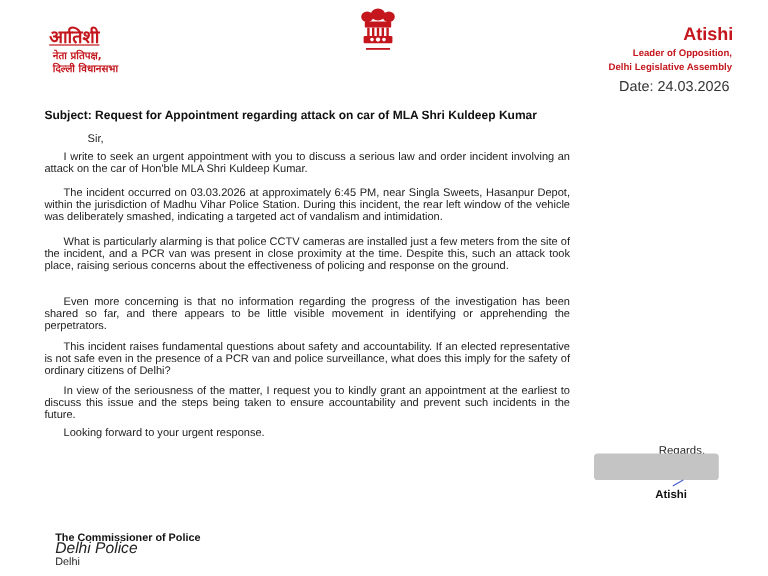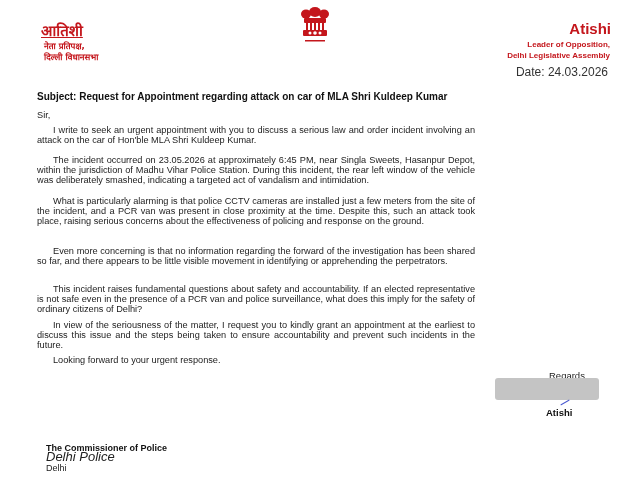--- a/index.html
+++ b/index.html
@@ -53,26 +53,26 @@
       </g>
     </svg>
   </div>
 
   <div class="abs eng-name">Atishi</div>
   <div class="abs eng-sub" style="top:40px;">Leader of Opposition,</div>
   <div class="abs eng-sub" style="top:51px;">Delhi Legislative Assembly</div>
   <div class="abs date">Date: 24.03.2026</div>
 
   <div class="abs subject">Subject: Request for Appointment regarding attack on car of MLA Shri Kuldeep Kumar</div>
-  <div class="abs body-text" style="top:110px;">Sir,</div>
+  <div class="abs body-text" style="top:110px;margin-left:36px;">Sir,</div>
 
   <div class="para" style="top:126px;">I write to seek an urgent appointment with you to discuss a serious law and order incident involving an attack on the car of Hon'ble MLA Shri Kuldeep Kumar.</div>
-  <div class="para" style="top:156px;">The incident occurred on 23.05.2026 at approximately 6:45 PM, near Singla Sweets, Hasanpur Depot, within the jurisdiction of Madhu Vihar Police Station. During this incident, the rear left window of the vehicle was deliberately smashed, indicating a targeted act of vandalism and intimidation.</div>
+  <div class="para" style="top:156px;">The incident occurred on 03.03.2026 at approximately 6:45 PM, near Singla Sweets, Hasanpur Depot, within the jurisdiction of Madhu Vihar Police Station. During this incident, the rear left window of the vehicle was deliberately smashed, indicating a targeted act of vandalism and intimidation.</div>
   <div class="para" style="top:197px;">What is particularly alarming is that police CCTV cameras are installed just a few meters from the site of the incident, and a PCR van was present in close proximity at the time. Despite this, such an attack took place, raising serious concerns about the effectiveness of policing and response on the ground.</div>
-  <div class="para" style="top:247px;">Even more concerning is that no information regarding the forward of the investigation has been shared so far, and there appears to be little visible movement in identifying or apprehending the perpetrators.</div>
+  <div class="para" style="top:247px;">Even more concerning is that no information regarding the progress of the investigation has been shared so far, and there appears to be little visible movement in identifying or apprehending the perpetrators.</div>
   <div class="para" style="top:285px;">This incident raises fundamental questions about safety and accountability. If an elected representative is not safe even in the presence of a PCR van and police surveillance, what does this imply for the safety of ordinary citizens of Delhi?</div>
   <div class="para" style="top:321px;">In view of the seriousness of the matter, I request you to kindly grant an appointment at the earliest to discuss this issue and the steps being taken to ensure accountability and prevent such incidents in the future.</div>
   <div class="para" style="top:356px;">Looking forward to your urgent response.</div>
 
   <div class="abs regards">Regards,</div>
   <div class="abs sig-box"></div>
   <div class="abs sig-line"></div>
   <div class="abs sign-name">Atishi</div>
 
   <div class="abs addr-1">The Commissioner of Police</div>

